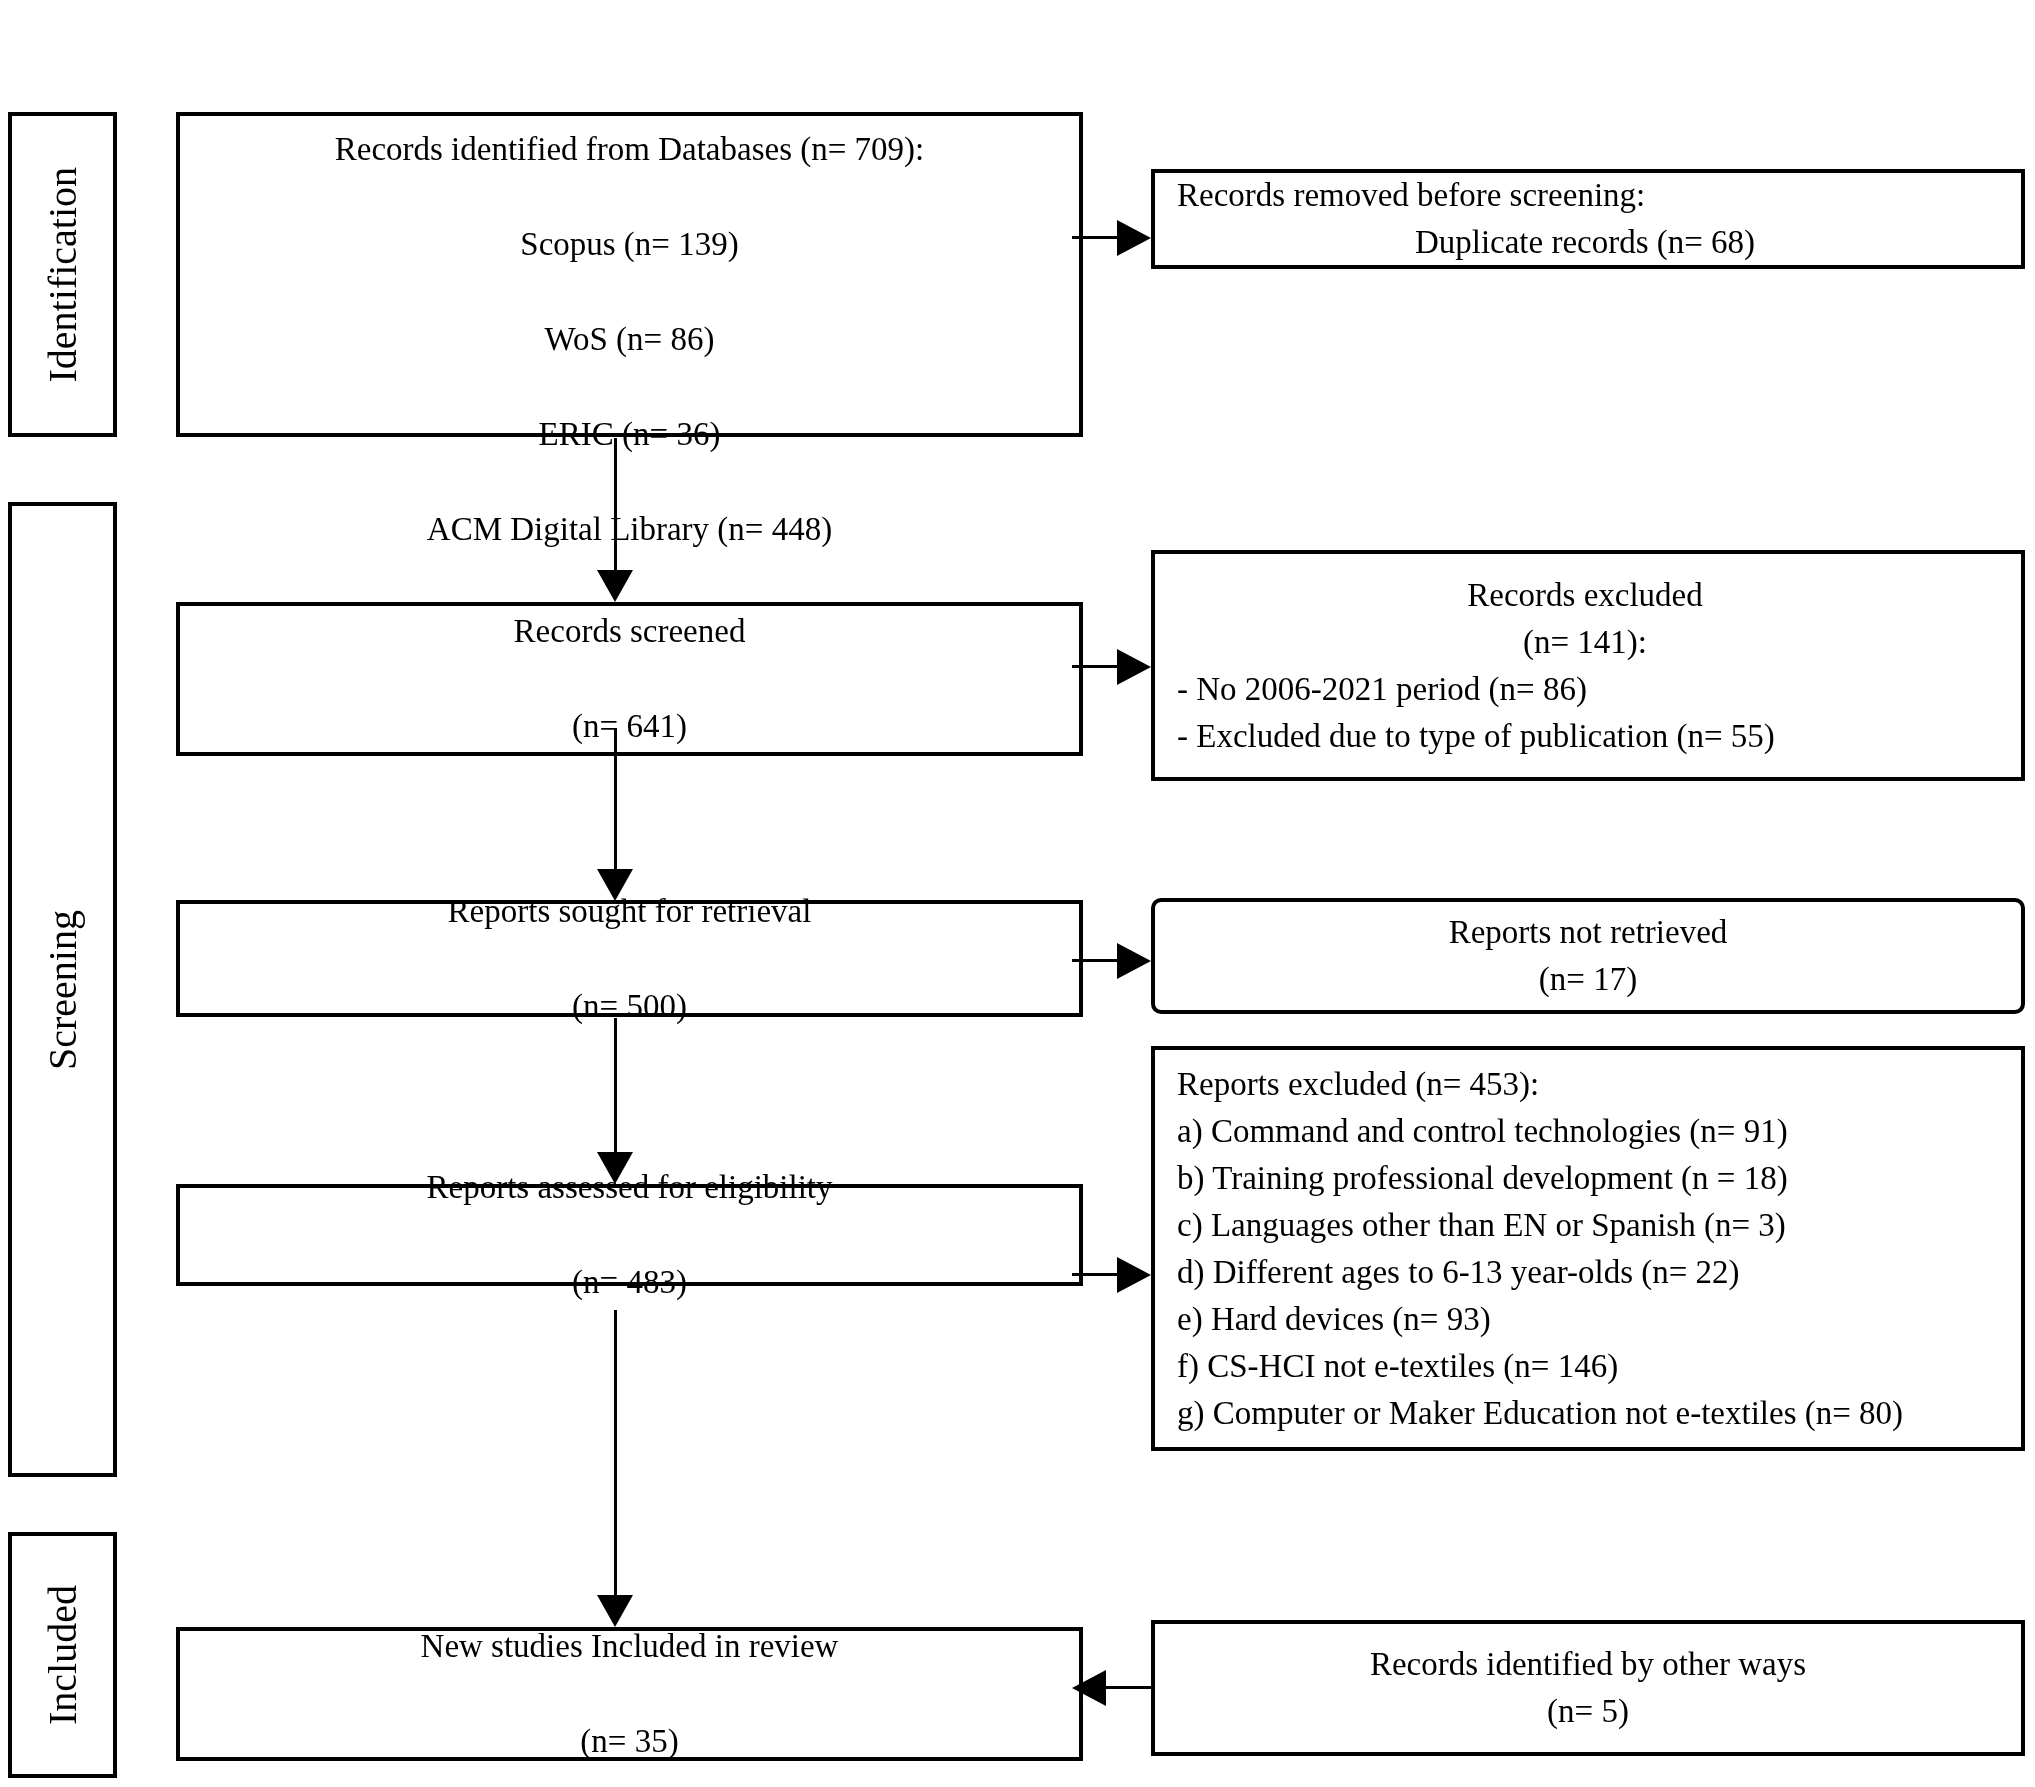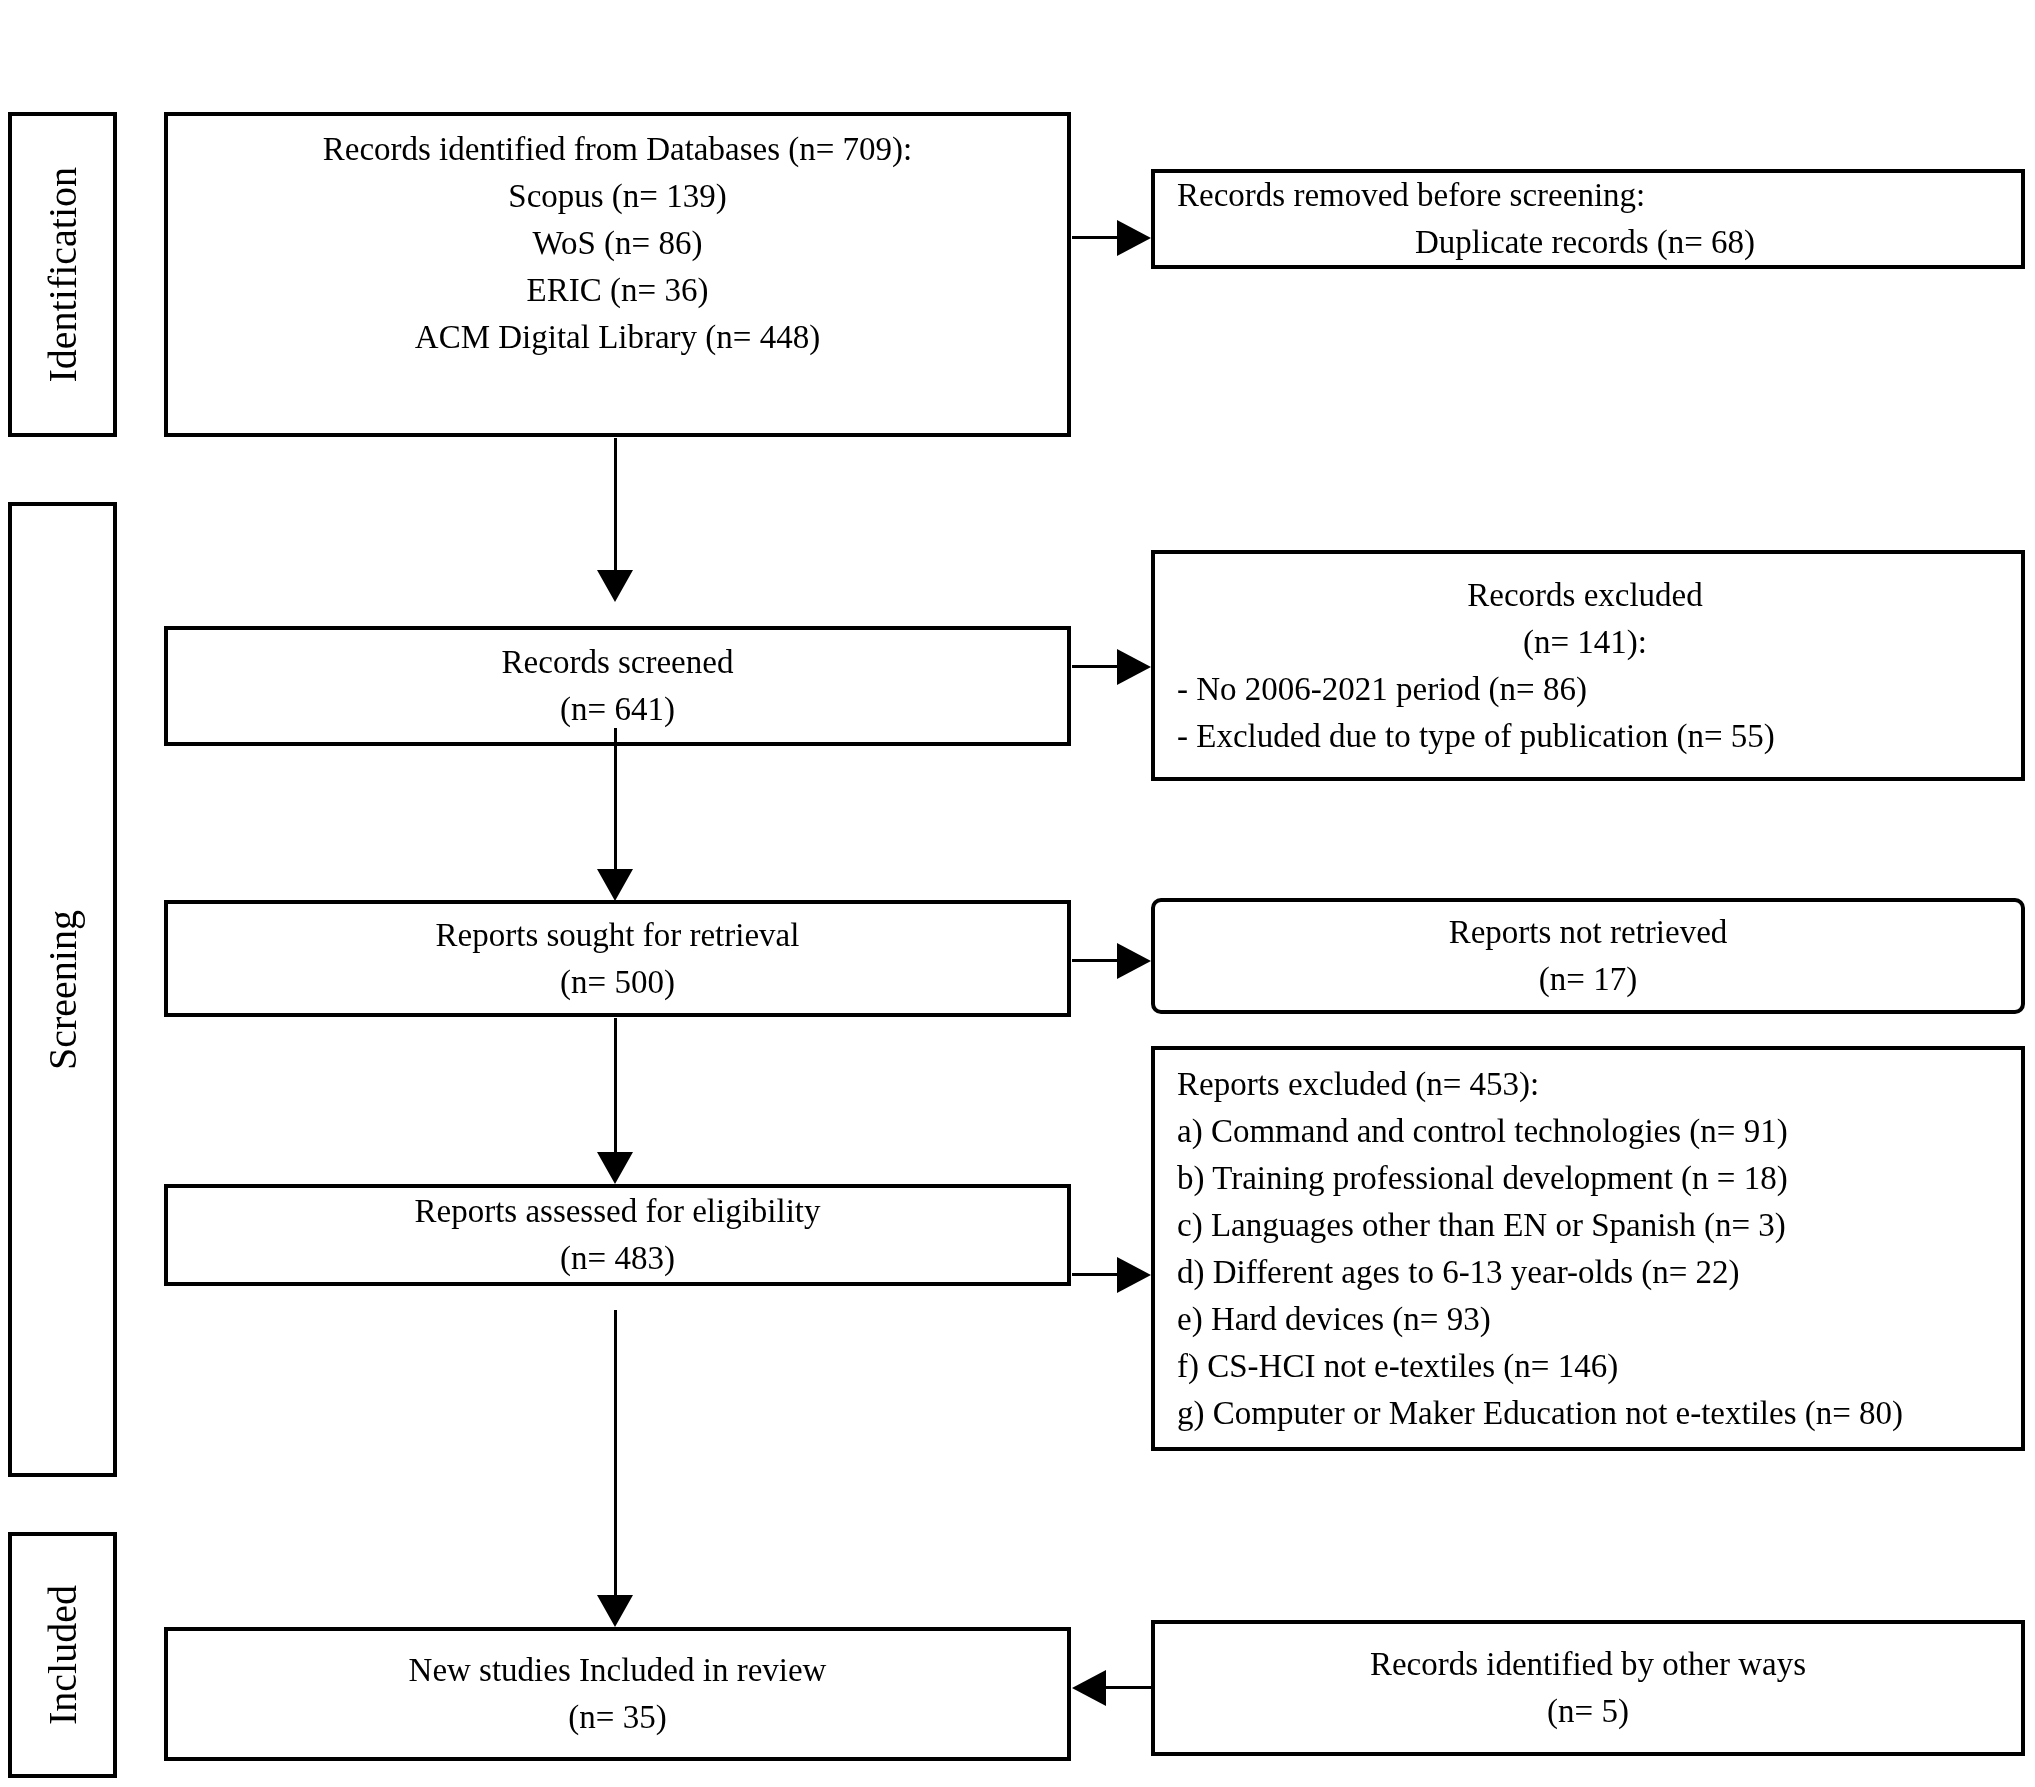--- a/index.html
+++ b/index.html
@@ -32,21 +32,21 @@
     align-items: center;
     justify-content: center;
   }
   .sidebar-label {
     writing-mode: vertical-rl;
     transform: rotate(180deg);
     font-size: 40px;
     white-space: nowrap;
   }
 
-  .main-box  { left: 164px;  width: 907px; }
+  .main-box  { left: 176px;  width: 907px; gap: 48px; }
   .right-box { left: 1151px; width: 874px; }
 
   .line-center { text-align: center; }
   .line-left   { text-align: left; }
 
   .pad-sides { padding-left: 22px; padding-right: 28px; }
 
   .hline { position: absolute; height: 3px; background: #000000; }
   .vline { position: absolute; width: 3px;  background: #000000; }
   .head-right {
@@ -84,21 +84,21 @@
   </div>
 
   <div class="box main-box v-top" style="top:112px; height:325px; padding-top:10px;">
     <div class="line-center">Records identified from Databases (n= 709):</div>
     <div class="line-center">Scopus (n= 139)</div>
     <div class="line-center">WoS (n= 86)</div>
     <div class="line-center">ERIC (n= 36)</div>
     <div class="line-center">ACM Digital Library (n= 448)</div>
   </div>
 
-  <div class="box main-box v-center" style="top:602px; height:120px;margin-top:24px;">
+  <div class="box main-box v-center" style="top:602px; height:154px;">
     <div class="line-center">Records screened</div>
     <div class="line-center">(n= 641)</div>
   </div>
 
   <div class="box main-box v-center" style="top:900px; height:117px;">
     <div class="line-center">Reports sought for retrieval</div>
     <div class="line-center">(n= 500)</div>
   </div>
 
   <div class="box main-box v-center" style="top:1184px; height:102px;">

